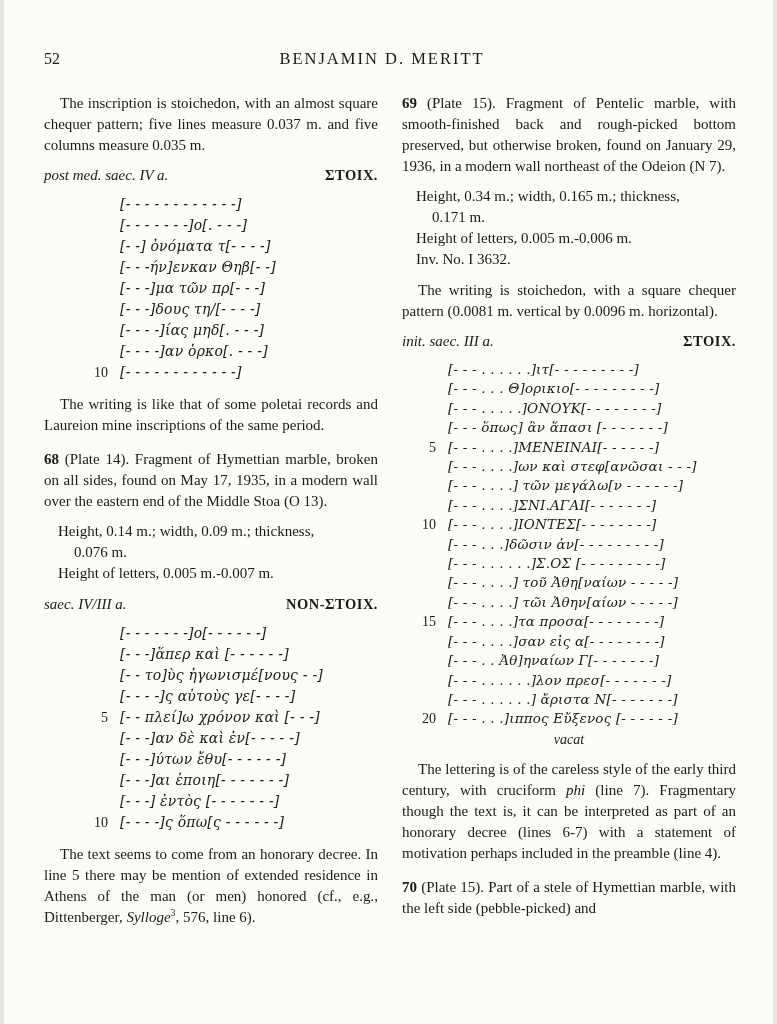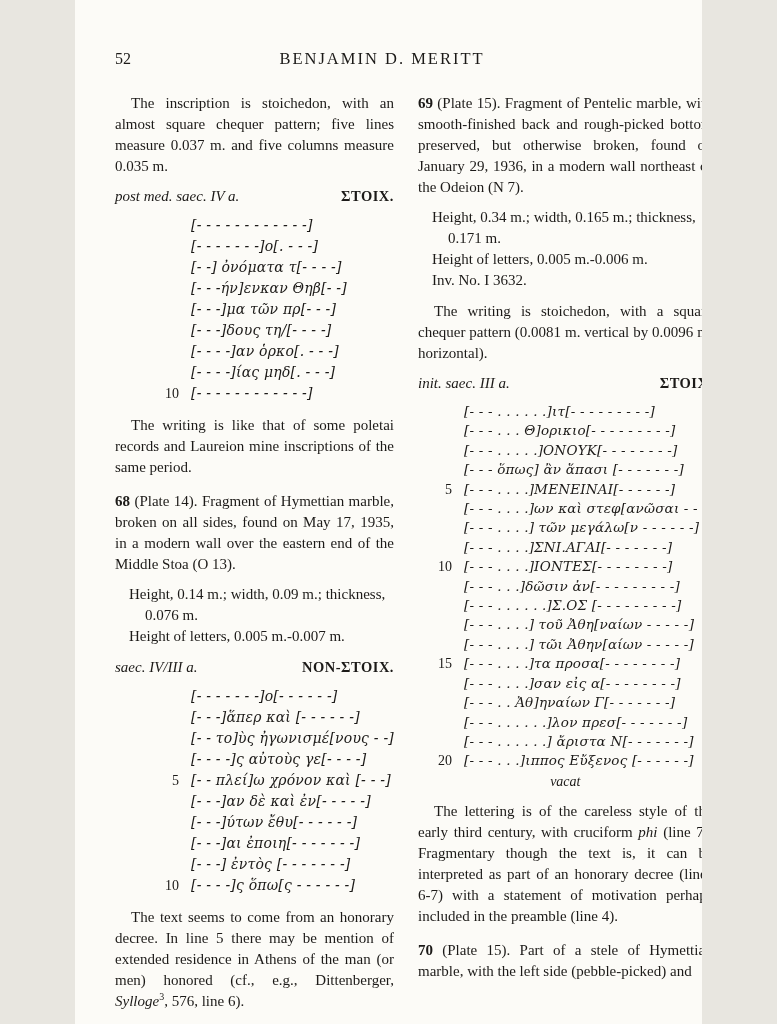--- a/index.html
+++ b/index.html
@@ -1,18 +1,18 @@
 <!DOCTYPE html>
 <html><head>
 <meta charset="utf-8">
 <style>
   html, body { margin: 0; padding: 0; background: #e8e6e0; }
   .page {
     position: relative;
-    width: 627px; height: 1024px;
+    width: 769px; height: 1024px;
     margin: 0 auto;
     background: #fcfbf7;
     box-sizing: border-box;
     padding: 48px 37px 30px 40px;
     overflow: hidden;
     color: #1c1a18;
     font-family: "Liberation Serif", "DejaVu Serif", serif;
     font-size: 15px;
     line-height: 21px;
   }
@@ -96,22 +96,22 @@
         <span class="date-label">post med. saec. IV a.</span>
         <span class="stoich-label">ΣΤΟΙΧ.</span>
       </div>
       <div class="insc-body indent-a block-a">
           <div class="gl"><span class="gnum"></span><span class="gtxt">[- - - - - - - - - - - -]</span></div>
           <div class="gl"><span class="gnum"></span><span class="gtxt">[- - - - - - -]ο[. - - -]</span></div>
           <div class="gl"><span class="gnum"></span><span class="gtxt">[- -] ὀνόματα τ[- - - -]</span></div>
           <div class="gl"><span class="gnum"></span><span class="gtxt">[- - -ήν]ενκαν Θηβ[- -]</span></div>
           <div class="gl"><span class="gnum"></span><span class="gtxt">[- - -]μα τῶν πρ[- - -]</span></div>
           <div class="gl"><span class="gnum"></span><span class="gtxt">[- - -]δους τη/[- - - -]</span></div>
+          <div class="gl"><span class="gnum"></span><span class="gtxt">[- - - -]ίας μηδ[. - - -]</span></div>
           <div class="gl"><span class="gnum"></span><span class="gtxt">[- - - -]αν ὁρκο[. - - -]</span></div>
-          <div class="gl"><span class="gnum"></span><span class="gtxt">[- - - -]ίας μηδ[. - - -]</span></div>
           <div class="gl"><span class="gnum">10</span><span class="gtxt">[- - - - - - - - - - - -]</span></div>
         </div>
 
       <p class="body-para">The writing is like that of some poletai records and Laureion mine inscriptions of the same period.</p>
 
       <p class="entry-para"><span class="entry-num">68</span><span> (Plate 14).  Fragment of Hymettian marble, broken on all sides, found on May 17, 1935, in a modern wall over the eastern end of the Middle Stoa (O 13).</span></p>
 
       <div class="dims">
         <div>Height, 0.14 m.; width, 0.09 m.; thickness,</div>
         <div class="dim-cont">0.076 m.</div>

